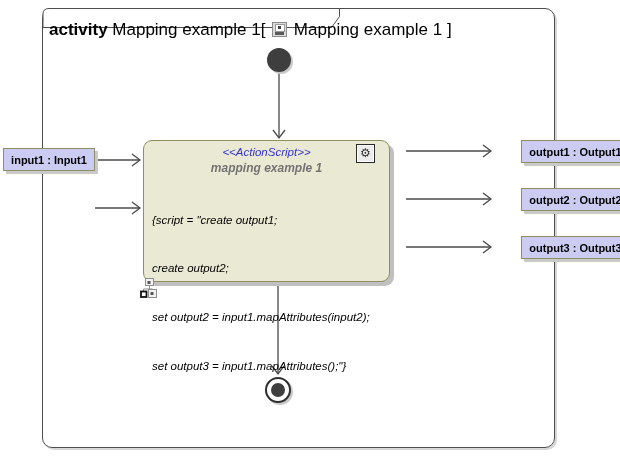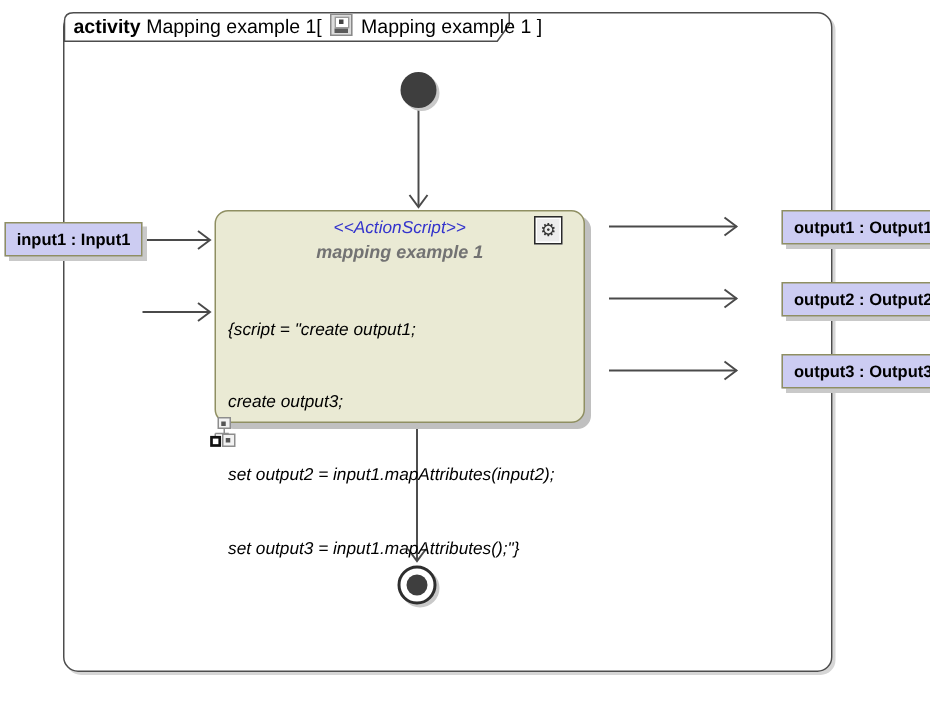--- a/index.html
+++ b/index.html
@@ -11,22 +11,22 @@
   .canvas{position:relative;width:620px;height:469px;background:#fff;}
 
   
   .frame{
     position:absolute;left:42px;top:8px;width:511px;height:438px;
     border:1px solid var(--frame_border,#4d4d4d);border-radius:10px;
     box-shadow:2px 2px 0 #d6d6d6;
     background:transparent;
   }
   .frame-header{
-    position:absolute;left:49px;top:9px;width:300px;height:18px;
-    line-height:18px;font-size:13px;color:#000;white-space:nowrap;text-align:center;
+    position:absolute;left:49px;top:21px;width:300px;height:18px;
+    line-height:18px;font-size:17px;color:#000;white-space:nowrap;text-align:center;
   }
   .frame-header b{font-weight:bold;}
   .dg-icon{
     display:inline-block;width:13px;height:13px;vertical-align:-2px;
     background:#dcdcdc;border:1px solid #8a8a8a;position:relative;margin:0 2px;
   }
   .dg-icon .inner{
     position:absolute;left:2px;top:1px;width:8px;height:6px;background:#fff;
     border:1px solid #9a9a9a;
   }
@@ -145,21 +145,21 @@
 
   <div class="frame-header"><b>activity</b><span> Mapping example 1[ </span><span class="dg-icon"><span class="inner"></span><span class="dot"></span><span class="base"></span></span><span> Mapping example 1 ]</span></div>
 
   <div class="initial-node"></div>
 
   <div class="action">
     <div class="stereotype">&lt;&lt;ActionScript&gt;&gt;</div>
     <div class="name">mapping example 1</div>
     <div class="script">
       <div>{script = "create output1;</div>
-      <div>create output3;</div>
+      <div>create output2;</div>
       <div>set output2 = input1.mapAttributes(input2);</div>
       <div>set output3 = input1.mapAttributes();"}</div>
     </div>
     <div class="gear-btn">⚙</div>
     <svg class="rake-icon" viewBox="0 0 18 21">
       <rect x="5.5" y="1.5" width="8" height="7" fill="#f2f2f2" stroke="#8d8d8d"></rect>
       <rect x="7.5" y="4" width="3" height="3" fill="#555"></rect>
       <line x1="9.5" y1="8.5" x2="9.5" y2="12" stroke="#8d8d8d"></line>
       <line x1="3.5" y1="12" x2="12.5" y2="12" stroke="#8d8d8d"></line>
       <line x1="3.5" y1="12" x2="3.5" y2="14.5" stroke="#8d8d8d"></line>

